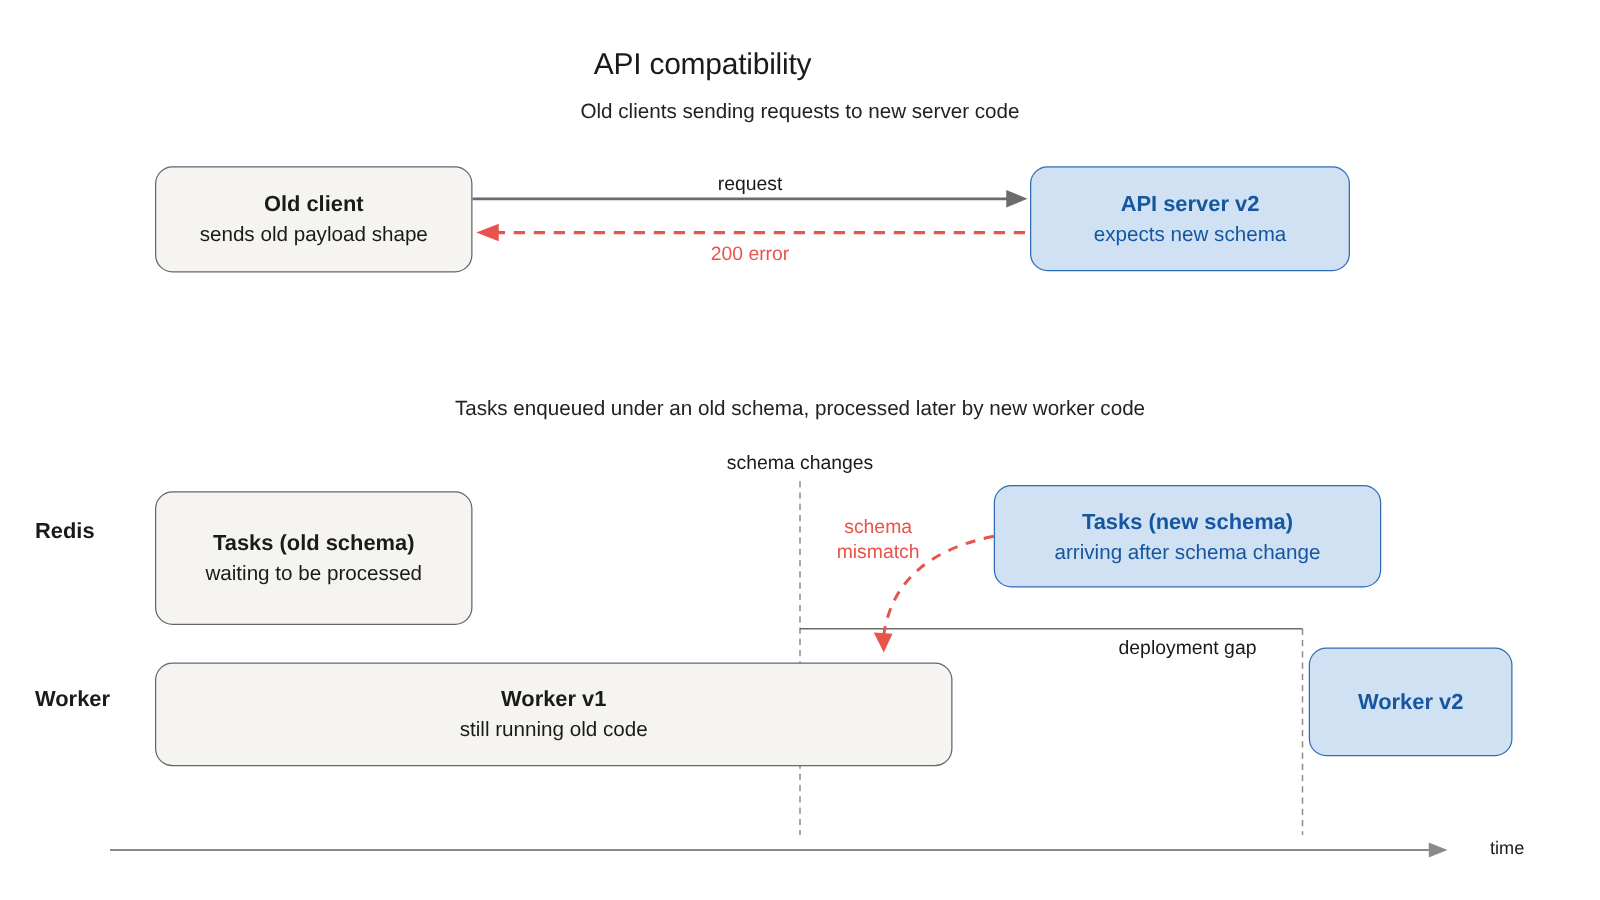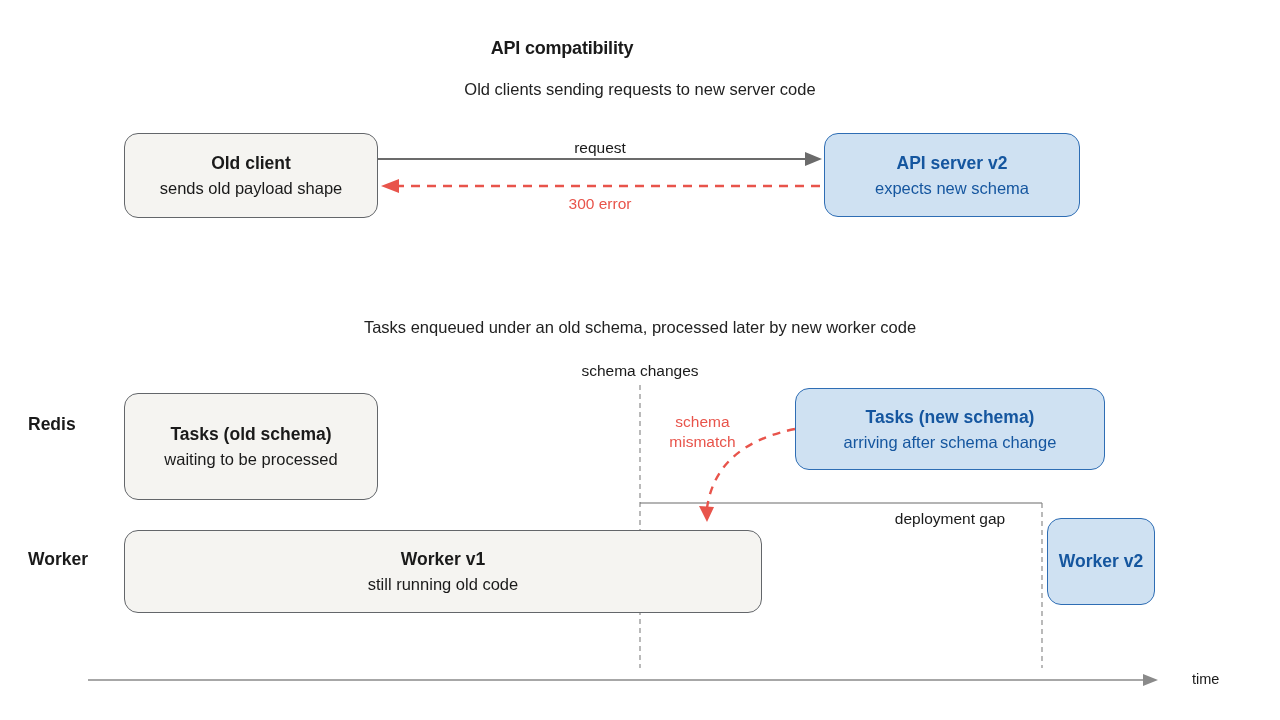--- a/index.html
+++ b/index.html
@@ -18,22 +18,22 @@
   #connector-layer {
     position: absolute;
     left: 0; top: 0;
     z-index: 0;
   }
   .section-title {
     position: absolute;
     width: 1124px;
     left: 0;
     text-align: center;
-    font-size: 18px;
-    font-weight: 700;
+    font-size: 24px;
+    font-weight: 400;
     letter-spacing: -0.2px;
     z-index: 2;
   }
   .section-subtitle {
     position: absolute;
     width: 1280px;
     left: 0;
     text-align: center;
     font-size: 16.5px;
     color: #222222;
@@ -124,21 +124,21 @@
     <div class="box-title">Old client</div>
     <div class="box-sub">sends old payload shape</div>
   </div>
 
   <div class="box box-blue" style="left:824px; top:133px; width:256px; height:84px;">
     <div class="box-title">API server v2</div>
     <div class="box-sub">expects new schema</div>
   </div>
 
   <div class="edge-label" style="left:520px; top:139px; width:160px;">request</div>
-  <div class="edge-label red-text" style="left:520px; top:195px; width:160px;">300 error</div>
+  <div class="edge-label red-text" style="left:520px; top:195px; width:160px;">200 error</div>
 
   <div class="section-subtitle" style="top:318px">Tasks enqueued under an old schema, processed later by new worker code</div>
 
   <div class="small-label" style="left:558px; top:362px; width:164px; text-align:center;">schema changes</div>
 
   <div class="lane-label" style="left:28px; top:414px;">Redis</div>
   <div class="lane-label" style="left:28px; top:549px;">Worker</div>
 
   <div class="box box-gray" style="left:124px; top:393px; width:254px; height:107px;">
     <div class="box-title">Tasks (old schema)</div>
@@ -155,19 +155,19 @@
     <div>mismatch</div>
   </div>
 
   <div class="small-label" style="left:880px; top:510px; width:140px; text-align:center;">deployment gap</div>
 
   <div class="box box-gray" style="left:124px; top:530px; width:638px; height:83px;">
     <div class="box-title">Worker v1</div>
     <div class="box-sub">still running old code</div>
   </div>
 
-  <div class="box box-blue" style="left:1047px; top:518px; width:108px; height:87px;">
+  <div class="box box-blue" style="left:1047px; top:518px; width:163px; height:87px;">
     <div class="box-title">Worker v2</div>
   </div>
 
   <div class="time-label" style="left:1192px; top:671px;">time</div>
 
 </div>
 
 </body></html>

